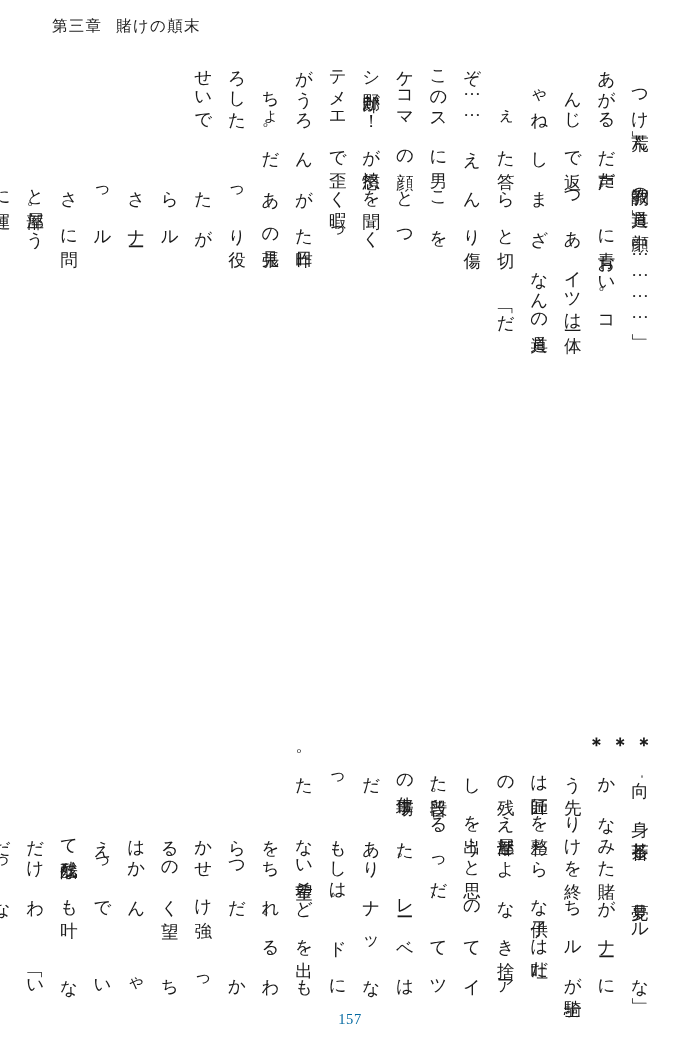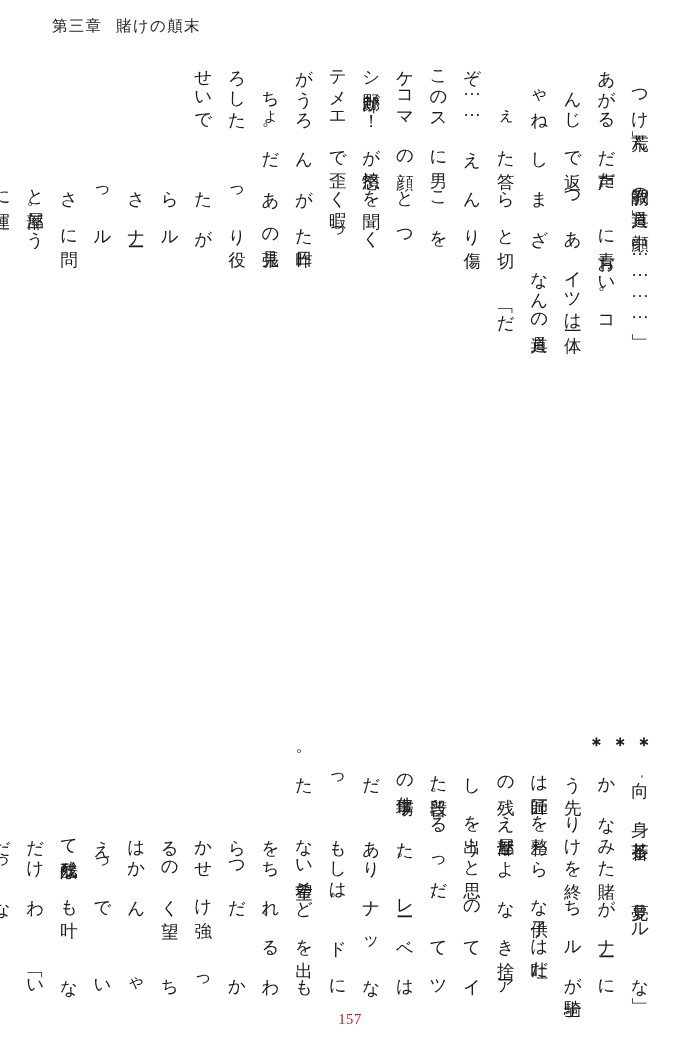--- a/index.html
+++ b/index.html
@@ -37,21 +37,21 @@
     margin-right: 14px;
   }
   
   .folio {
     position: absolute;
     left: 0;
     right: 0;
     bottom: 22px;
     text-align: center;
     font-size: 14.5px;
-    color: #b91c1c;
+    color: #0369a1;
     letter-spacing: 0.04em;
   }
   
   .textblock {
     position: absolute;
     top: 58px;
     right: 44px;
     height: 930px;
     width: 600px;
     display: flex;

